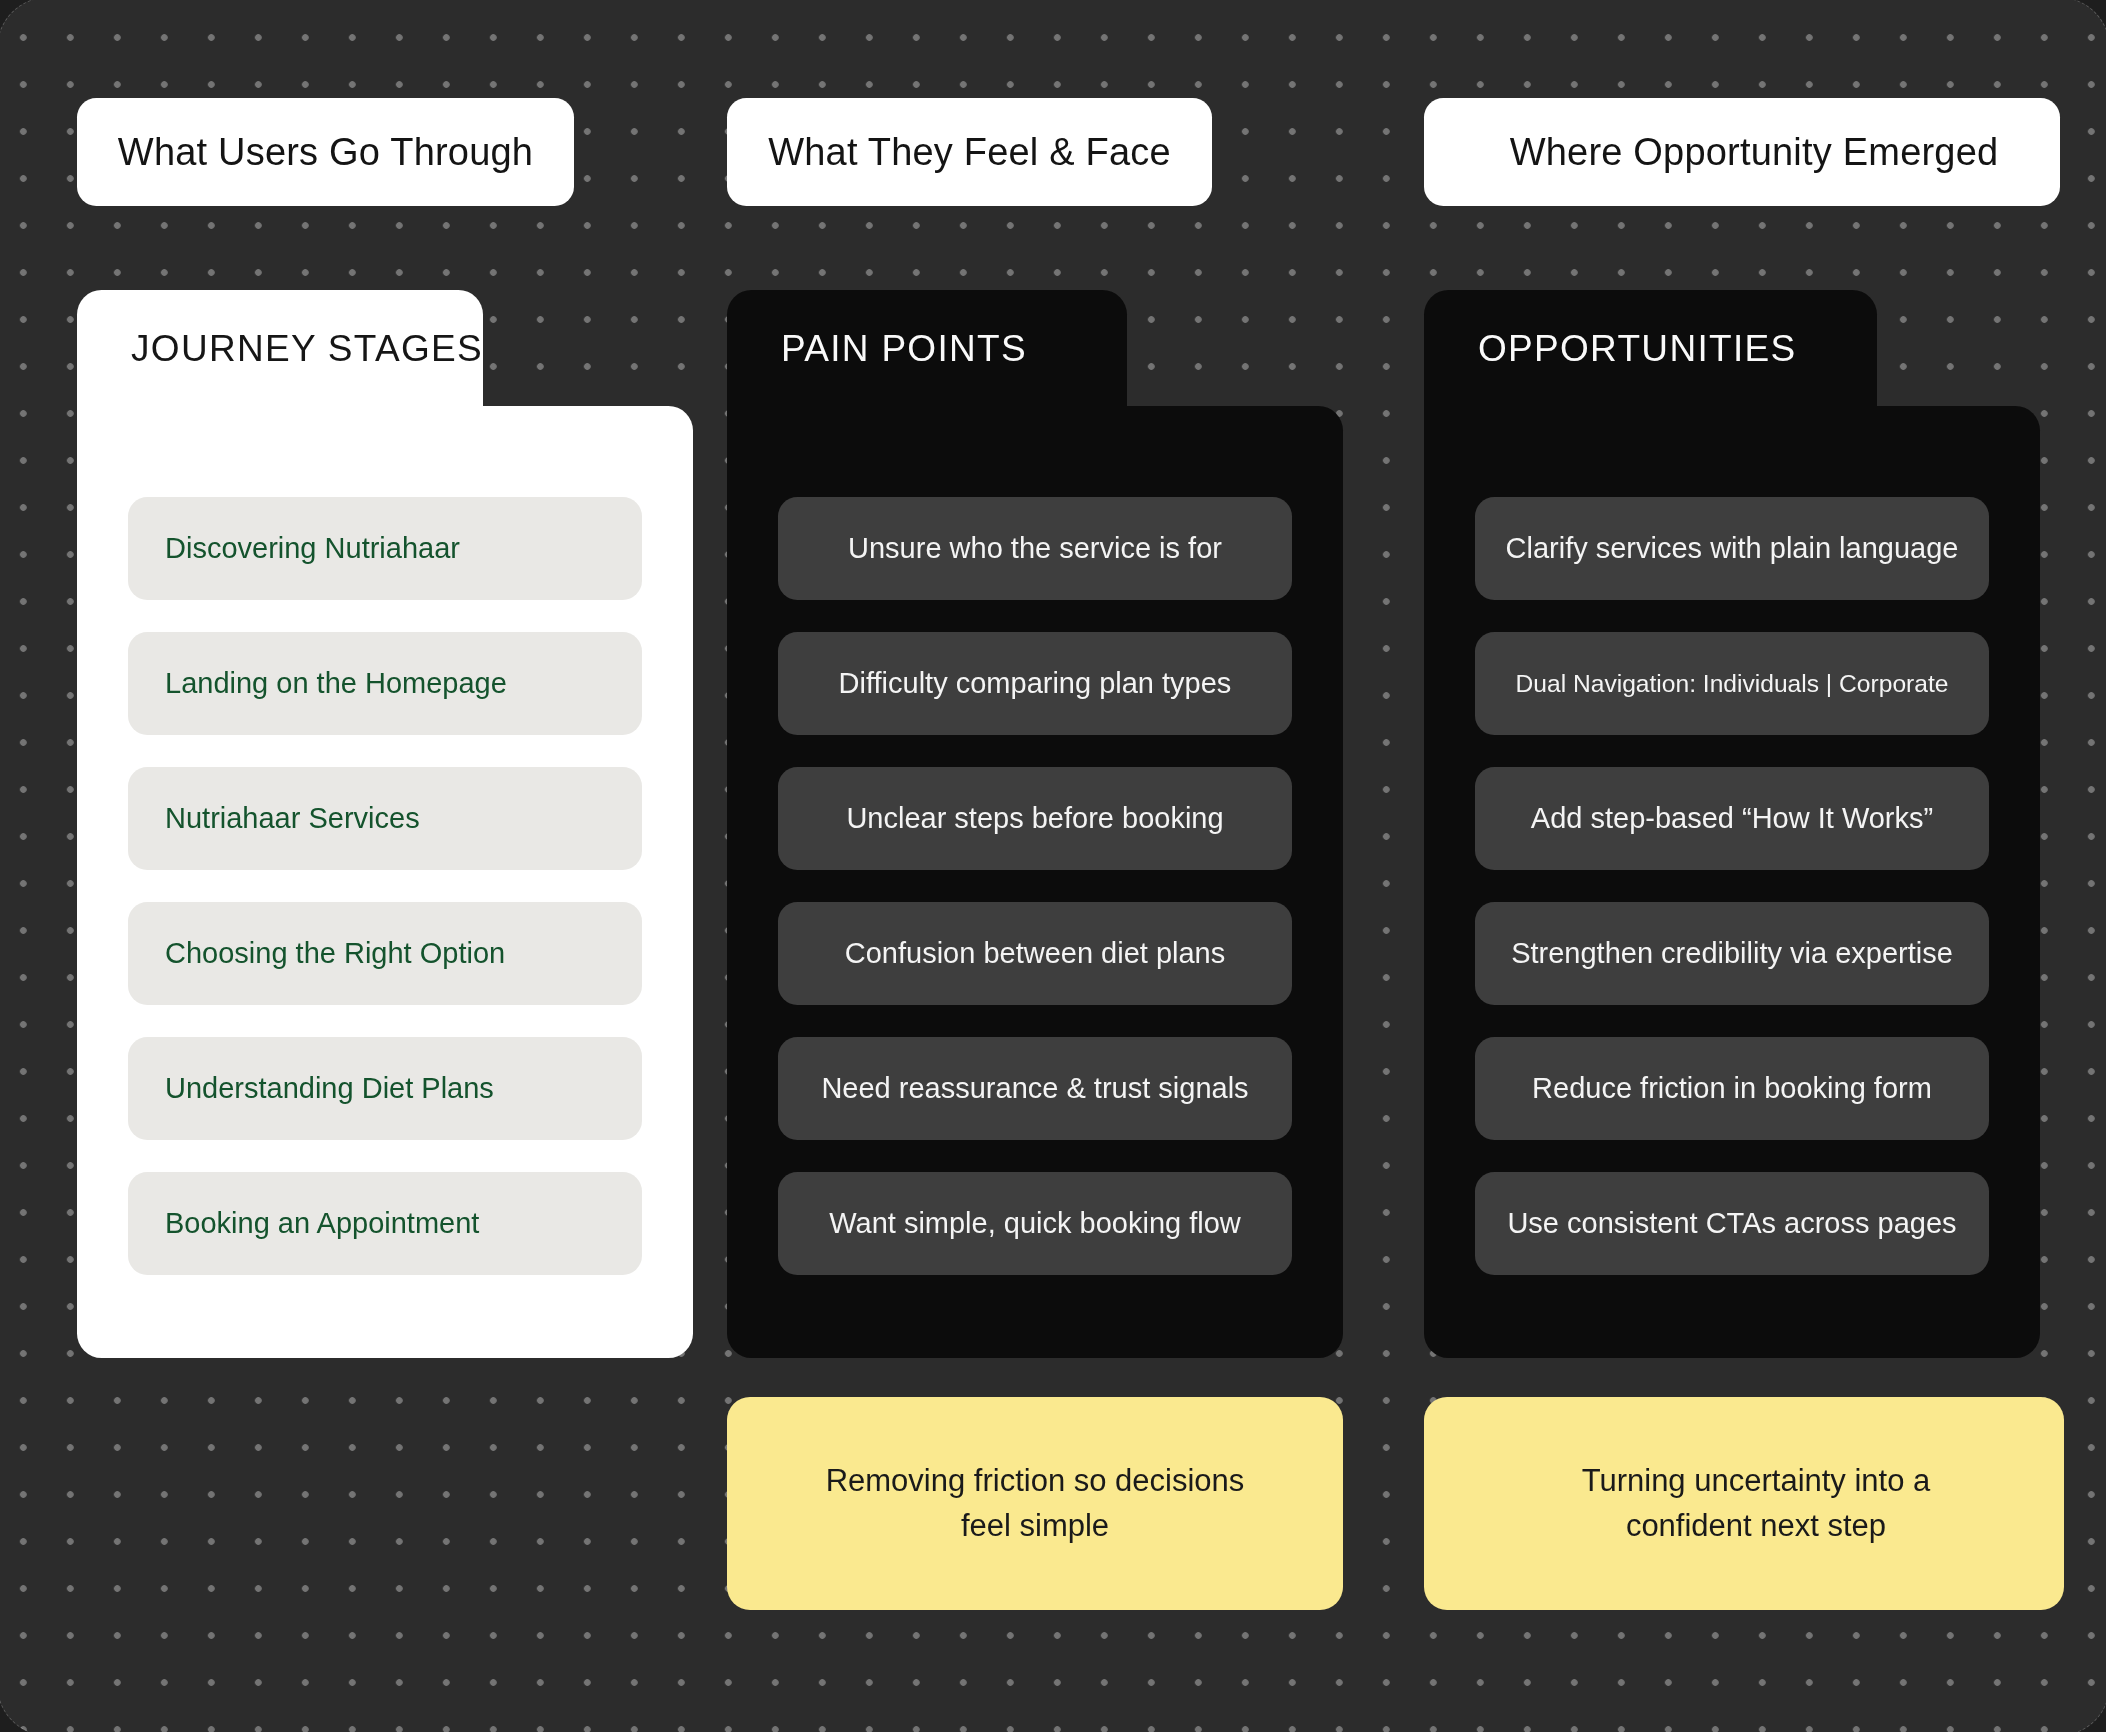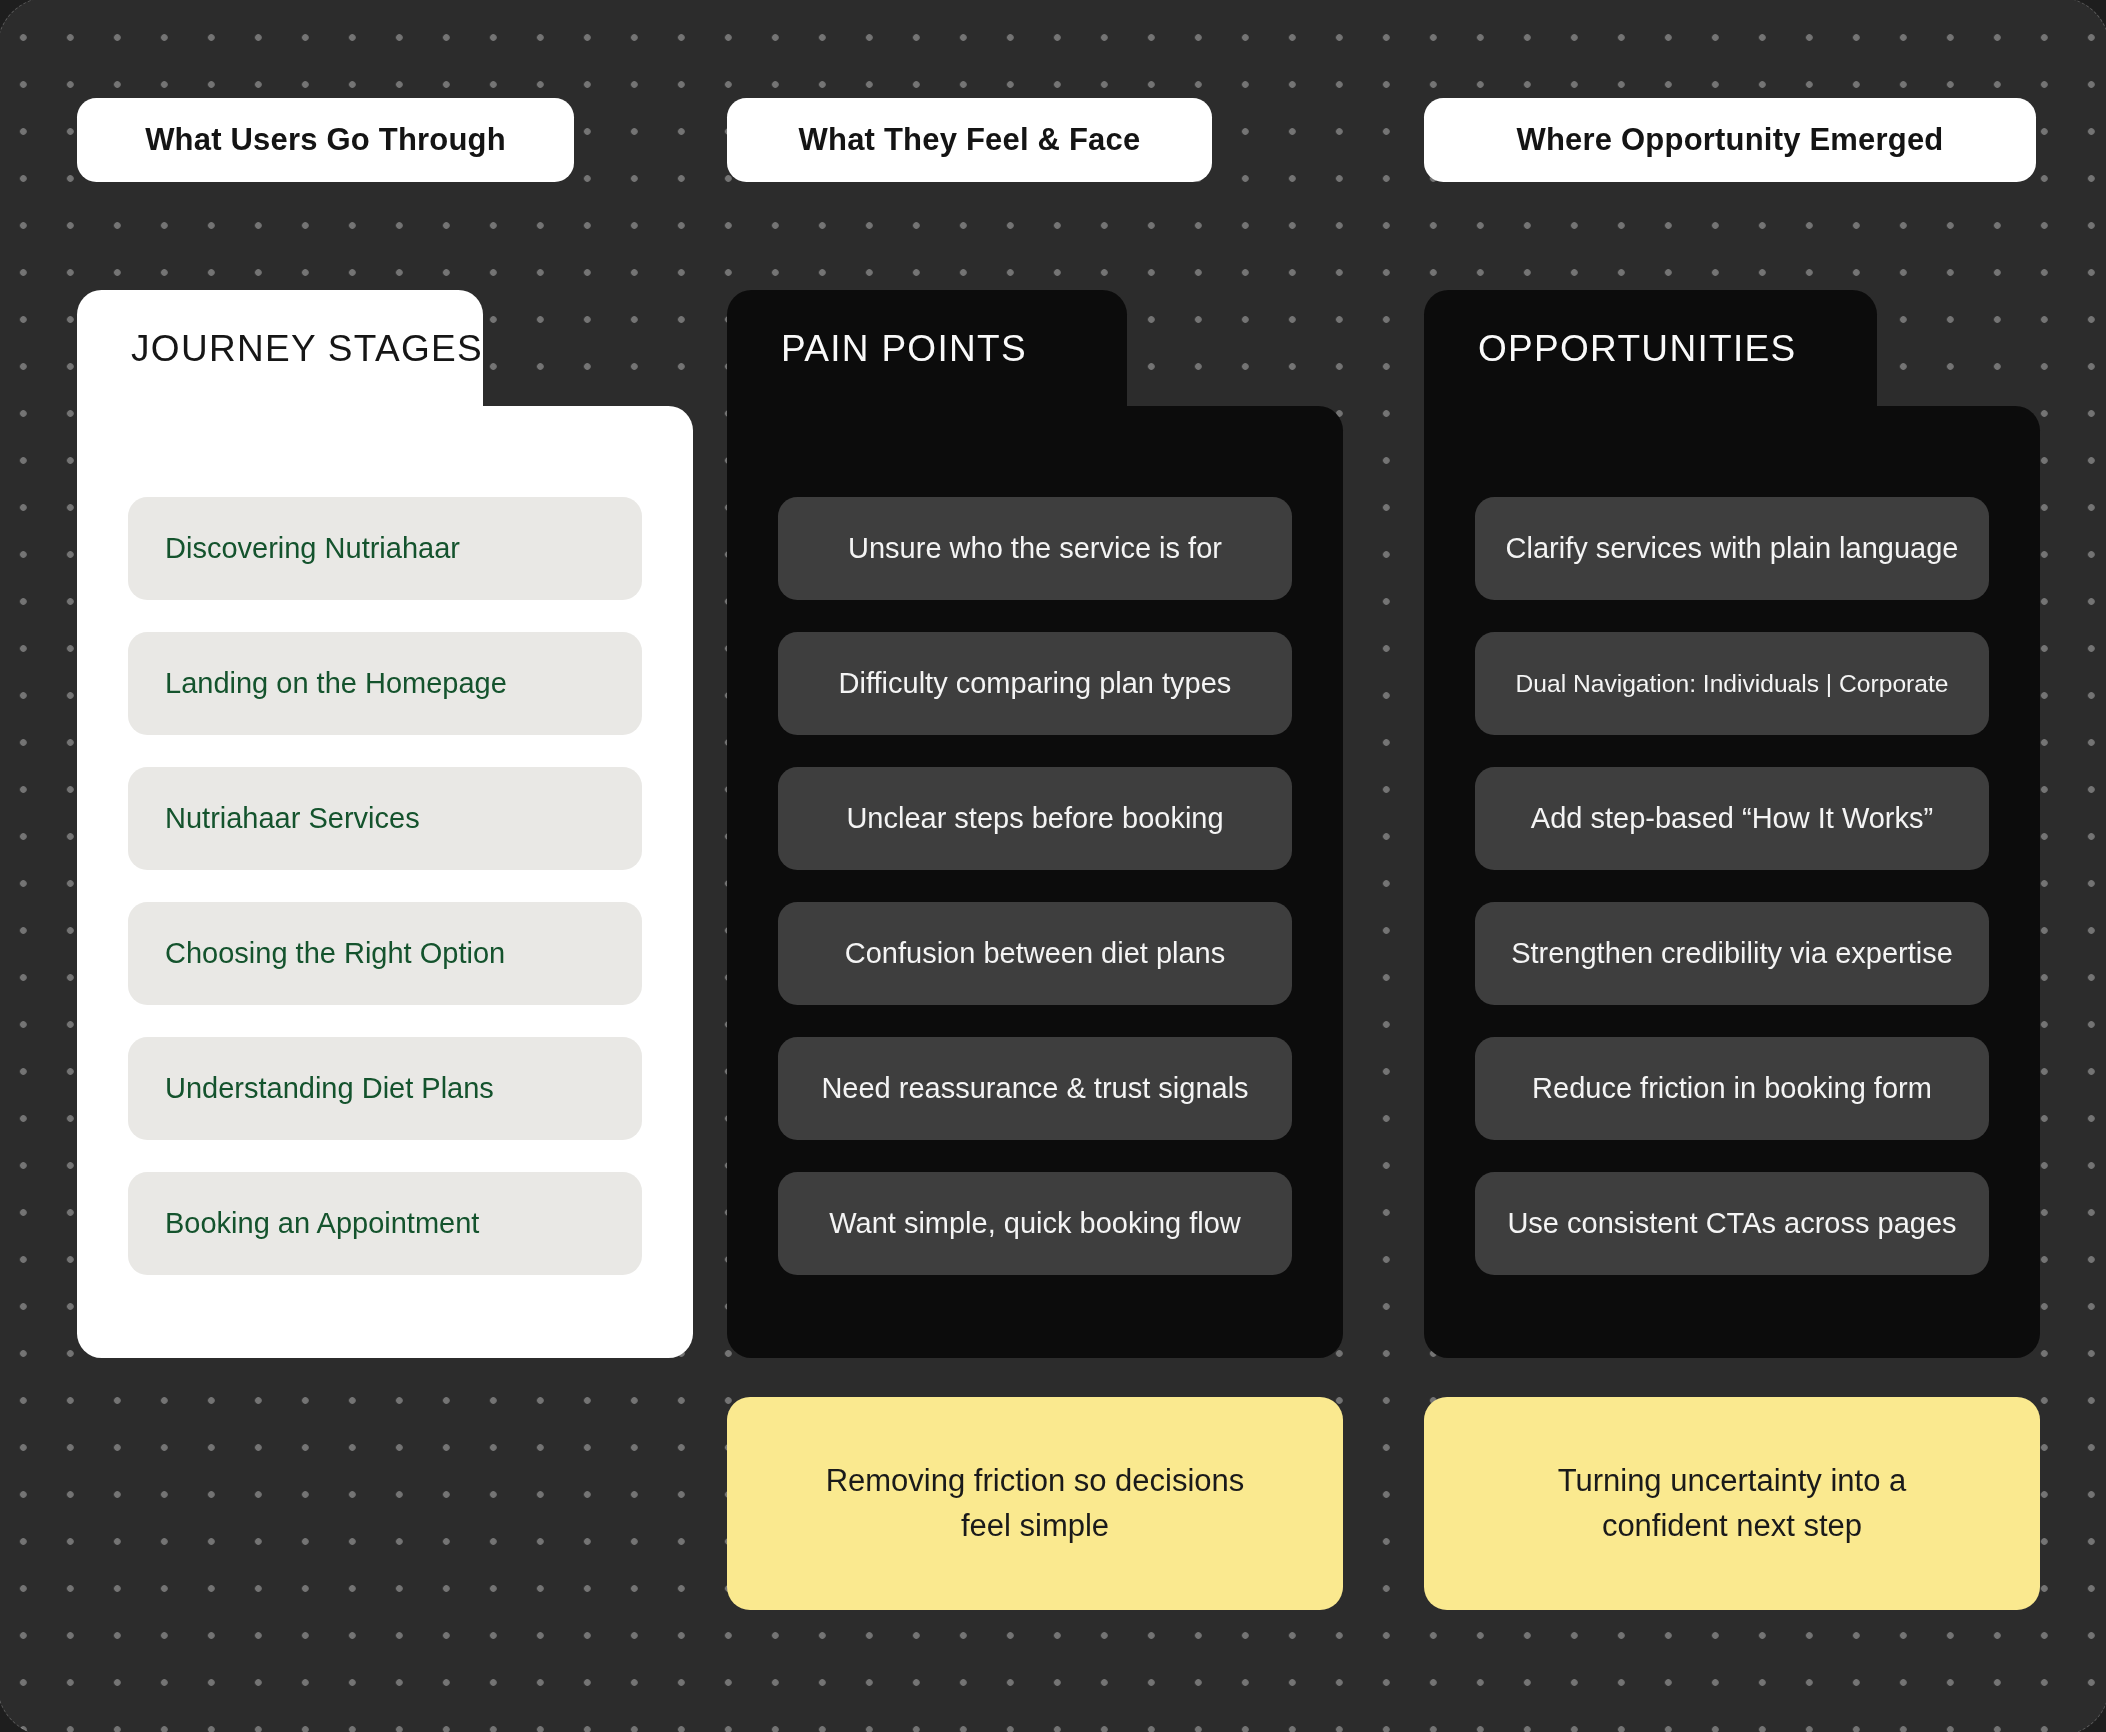--- a/index.html
+++ b/index.html
@@ -22,33 +22,33 @@
     border: 1.8px dashed rgba(255,255,255,0.22);
     background-color: #2c2c2c;
     background-image: radial-gradient(circle, rgba(255,255,255,0.34) 3px, transparent 3.7px);
     background-size: 47px 47px;
     background-position: 1.8px 16px;
   }
 
   
   .c0 { left: 77px; }
   .c1 { left: 727px; }
-  .c2 { left: 1424px; }
+  .c2 { left: 1424px; padding-left: 24px; }
 
   .header-card {
     position: absolute;
     top: 98px;
-    height: 84px;
+    height: 108px;
     background: #ffffff;
     border-radius: 19.3px;
     display: flex;
     align-items: center;
     justify-content: center;
-    font-size: 31px;
-    font-weight: 700;
+    font-size: 38px;
+    font-weight: 400;
     color: #141414;
     letter-spacing: 0.2px;
   }
   .hw0 { width: 497px; }
   .hw1 { width: 485px; }
   .hw2 { width: 612px; }
 
   .folder-tab {
     position: absolute;
     top: 290px;

